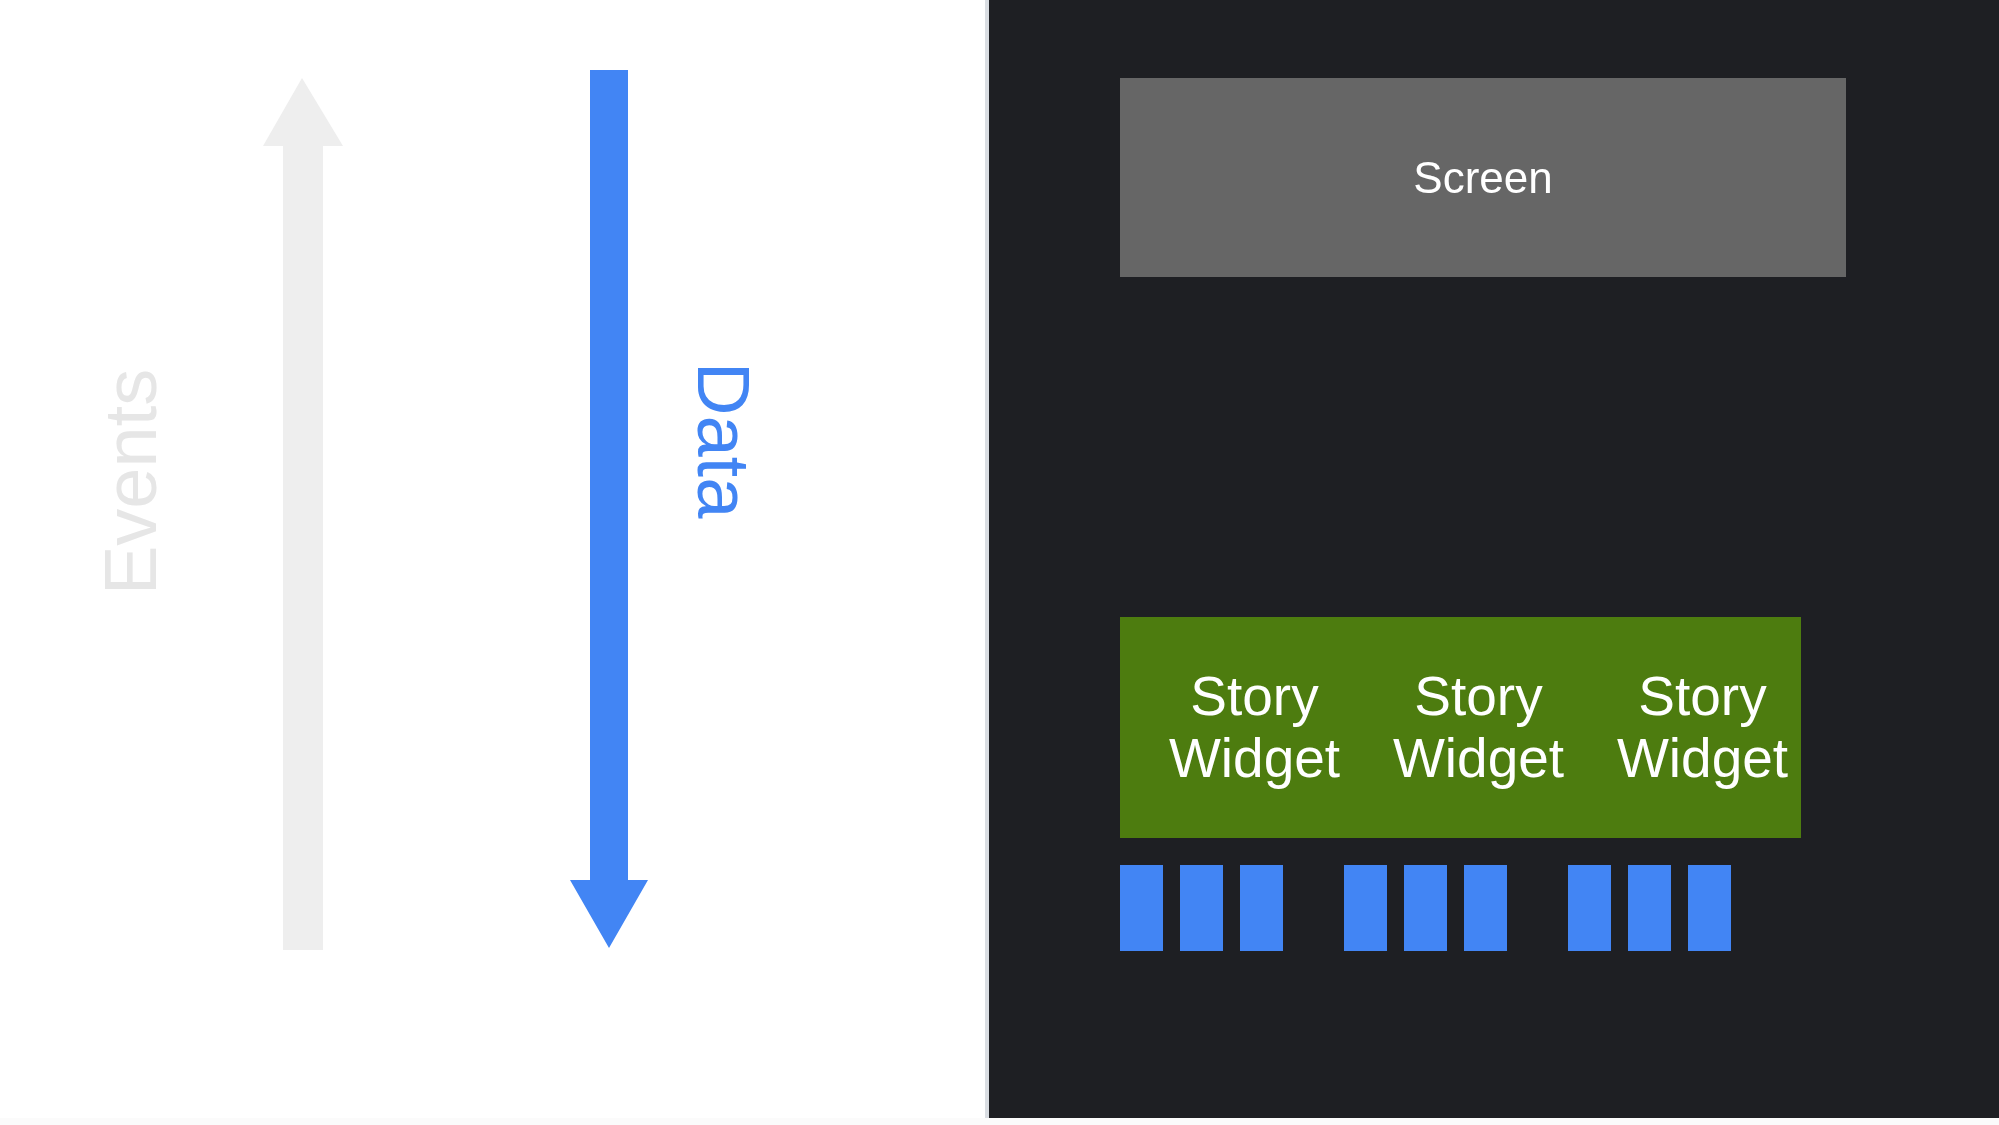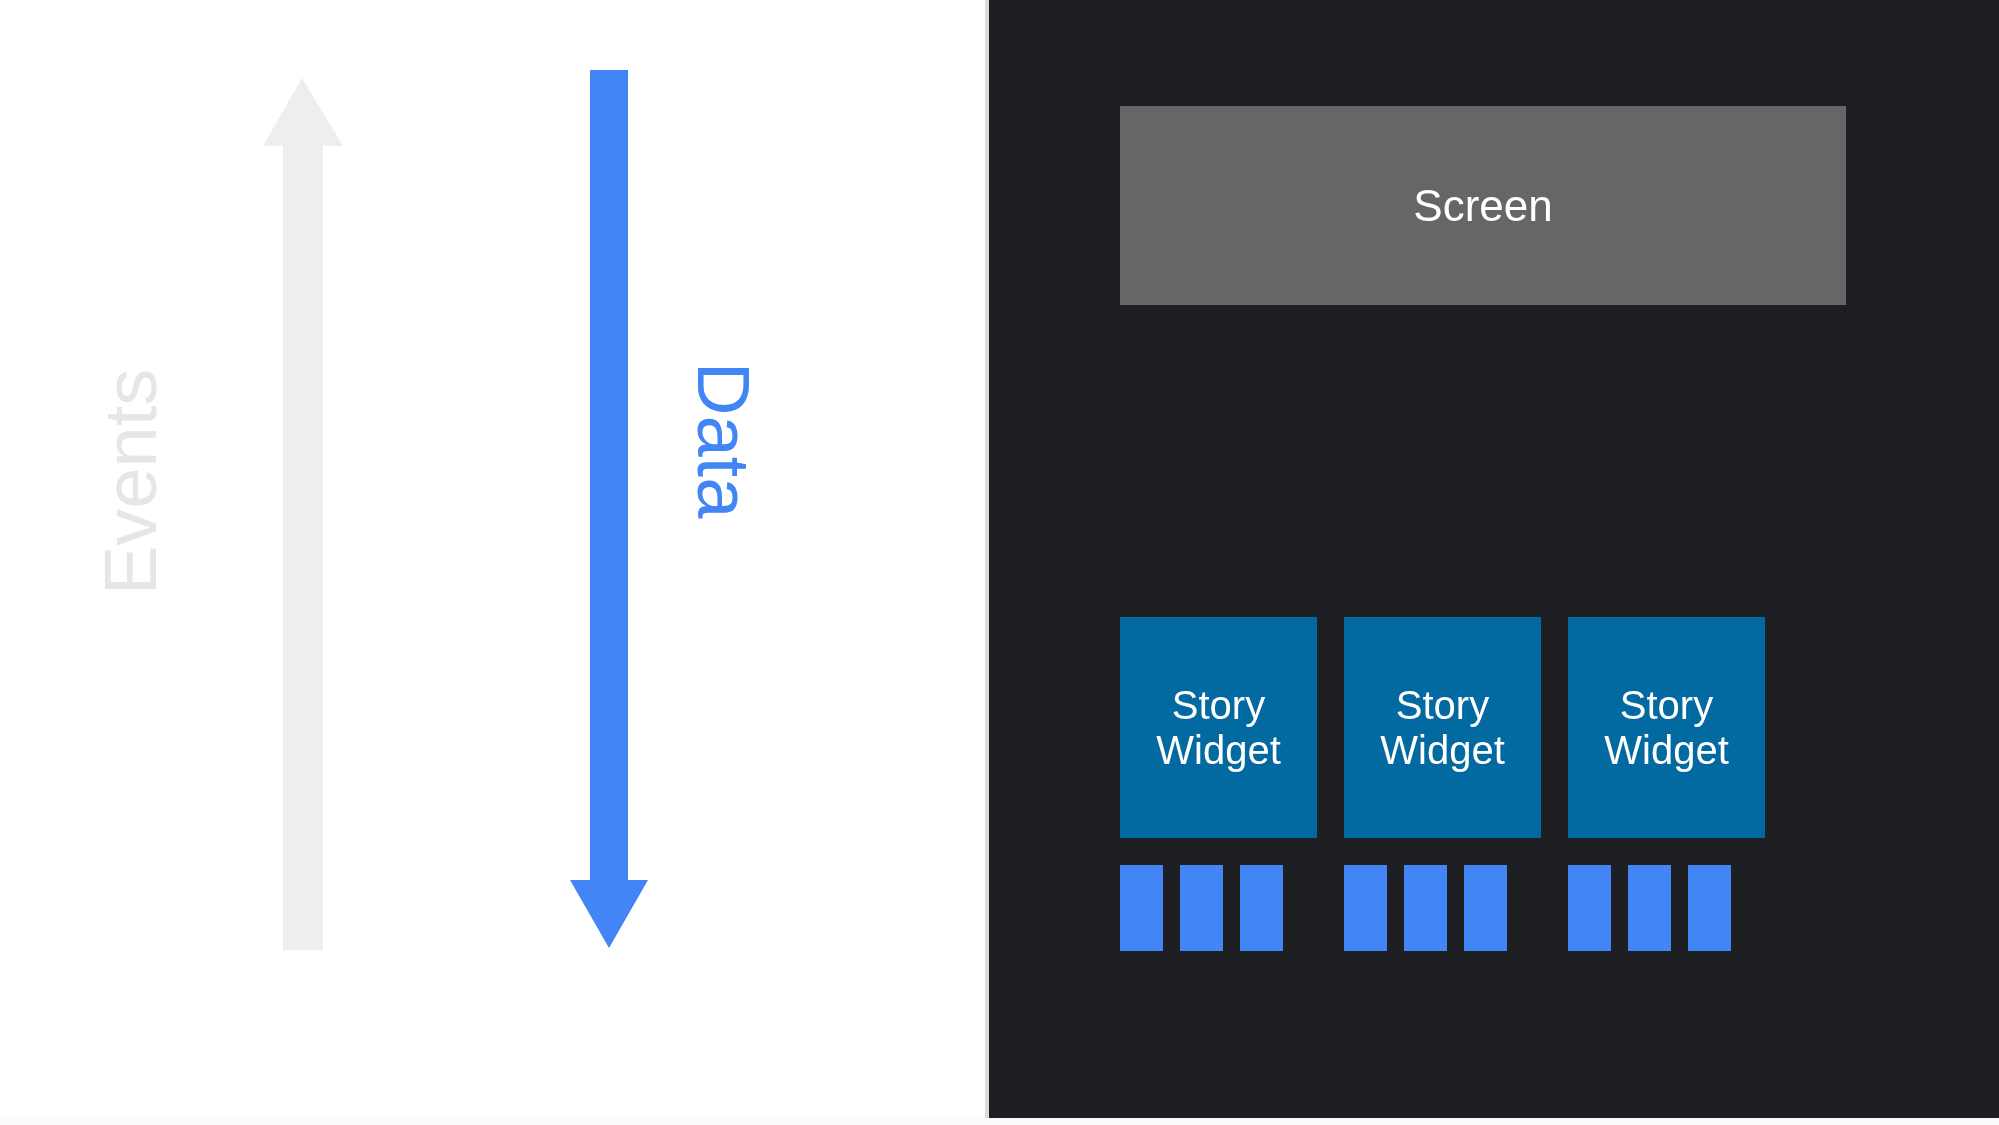--- a/index.html
+++ b/index.html
@@ -87,37 +87,38 @@
     color: #ffffff;
     display: flex;
     align-items: center;
     justify-content: center;
     text-align: center;
     font-size: 44px;
     line-height: 1.12;
     font-weight: 400;
   }
 
-  #screen-box   { left: 131px; top: 78px;  width: 726px; height: 199px; margin-top: 28px; }
+  #screen-box   { left: 131px; top: 78px;  width: 726px; height: 199px; }
   #newsfeed-box { left: 131px; top: 338px; width: 726px; height: 214px; }
 
   .story-box {
     position: absolute;
     top: 617px;
     width: 197px;
     height: 221px;
-    background: #0369a1;
+    background: #4d7c0f;
     color: #ffffff;
     display: flex;
     align-items: center;
     justify-content: center;
     text-align: center;
-    font-size: 40px;
+    font-size: 55px;
     line-height: 1.12;
     white-space: pre-line;
+    padding-left: 36px;
   }
   #story-box-0 { left: 131px; }
   #story-box-1 { left: 355px; }
   #story-box-2 { left: 579px; }
 
   .leaf-group {
     position: absolute;
     top: 865px;
     height: 86px;
     display: flex;

